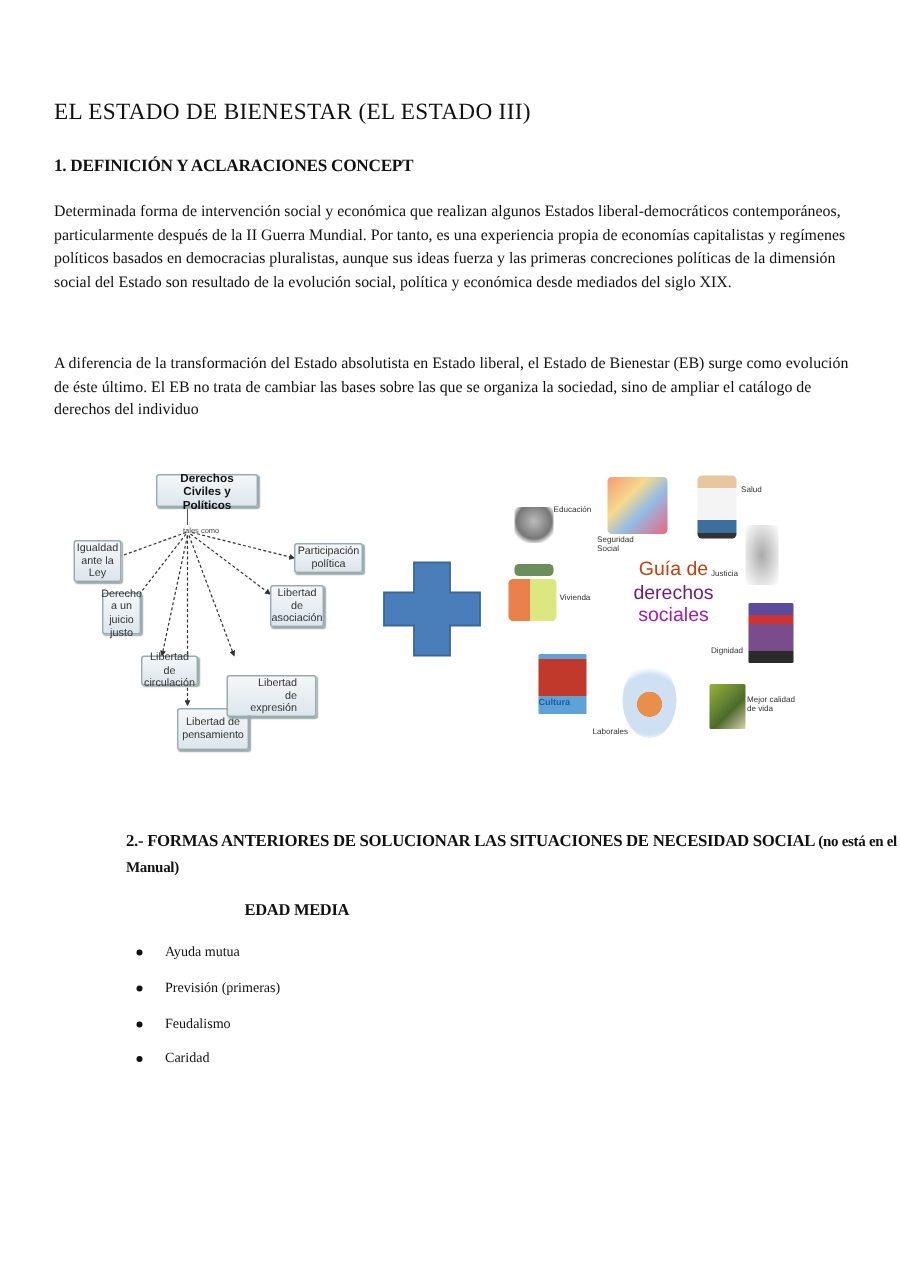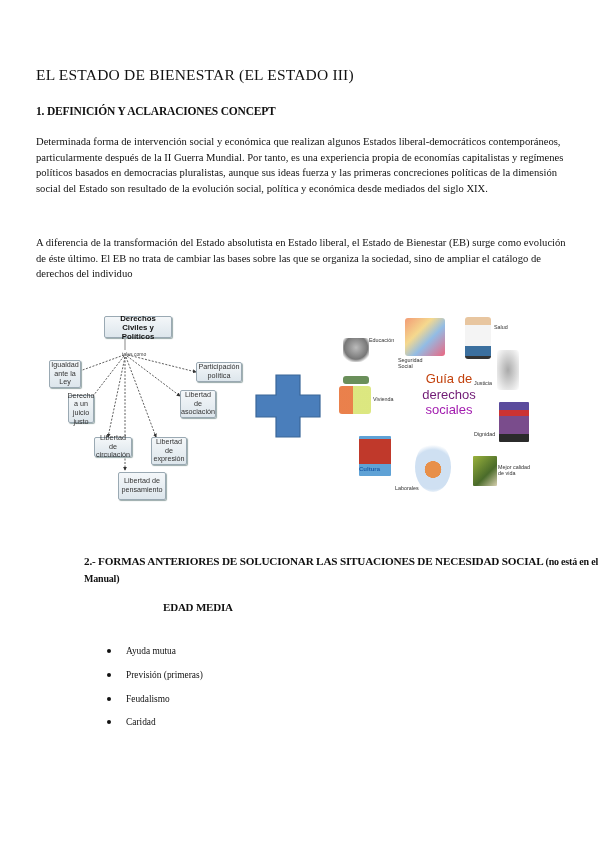--- a/index.html
+++ b/index.html
@@ -9,21 +9,21 @@
     }
     .abs { position: absolute; }
     .doc-title { left: 36px; top: 66px; font-size: 15.5px; letter-spacing: 0.2px; white-space: nowrap; }
     .h1 { left: 36px; top: 105px; font-size: 11.5px; font-weight: bold; white-space: nowrap; letter-spacing: -0.2px; }
     .para { left: 36px; width: 530px; font-size: 10.6px; line-height: 15.7px; }
     .p1 { top: 134px; }
     .p2 { top: 235px; }
     .h2 { left: 36px; top: 553px; width: 530px; font-size: 11.2px; font-weight: bold; line-height: 17px; letter-spacing: -0.2px; margin-left: 48px; }
     .h2 .note { font-size: 10px; }
     .h3 { left: 163px; top: 601px; font-size: 11px; font-weight: bold; letter-spacing: -0.2px; }
-    .bullets { left: 88px; top: 626px; margin: 16px; padding: 0; list-style: none; }
+    .bullets { left: 88px; top: 626px; margin: 0; padding: 0; list-style: none; }
     .bullets li { position: relative; height: 23.8px; font-size: 9.4px; padding-left: 22px; line-height: 18px; }
     .bullets li .dot { position: absolute; left: 3px; top: 7px; width: 4px; height: 4px; border-radius: 50%; background: #111; }
 
     
     .cmap { left: 44px; top: 310px; width: 210px; height: 195px; font-family: "Liberation Sans", "DejaVu Sans", sans-serif; }
     .node {
       position: absolute; background: linear-gradient(#f4f7f9, #dde6ec);
       border: 1px solid #9aa9b3; border-radius: 2px; box-shadow: 1px 1px 1px #9aa;
       font-size: 7.2px; line-height: 8.6px; text-align: center; color: #333; padding: 2px 12px;
       box-sizing: border-box; display: flex; align-items: center; justify-content: center;
@@ -72,21 +72,21 @@
       <line x1="83" y1="46" x2="136" y2="86"></line>
       <line x1="84" y1="45" x2="152" y2="62"></line>
     </g>
   </svg>
   <div class="node root" style="left:60px;top:6px;width:68px;height:22px;">Derechos Civiles y Políticos</div>
   <div class="hub-label">tales como</div>
   <div class="node" style="left:5px;top:50px;width:32px;height:28px;">Igualdad ante la Ley</div>
   <div class="node" style="left:24px;top:85px;width:24px;height:28px;">Derecho a un juicio justo</div>
   <div class="node" style="left:50px;top:127px;width:38px;height:20px;">Libertad de circulación</div>
   <div class="node" style="left:74px;top:162px;width:48px;height:28px;">Libertad de pensamiento</div>
-  <div class="node" style="left:107px;top:127px;width:36px;height:28px;">Libertad de expresión</div>
+  <div class="node" style="left:107px;top:140px;width:60px;height:28px;text-align:right;">Libertad de expresión</div>
   <div class="node" style="left:136px;top:80px;width:36px;height:28px;">Libertad de asociación</div>
   <div class="node" style="left:152px;top:52px;width:46px;height:20px;">Participación política</div>
 </div>
 
 <div class="abs plus">
   <svg width="66" height="64" viewBox="0 0 66 64">
     <path d="M21 1 H45 V21 H65 V43 H45 V63 H21 V43 H1 V21 H21 Z" fill="#4a7ebb" stroke="#3a6698" stroke-width="1.2"></path>
   </svg>
 </div>
 

